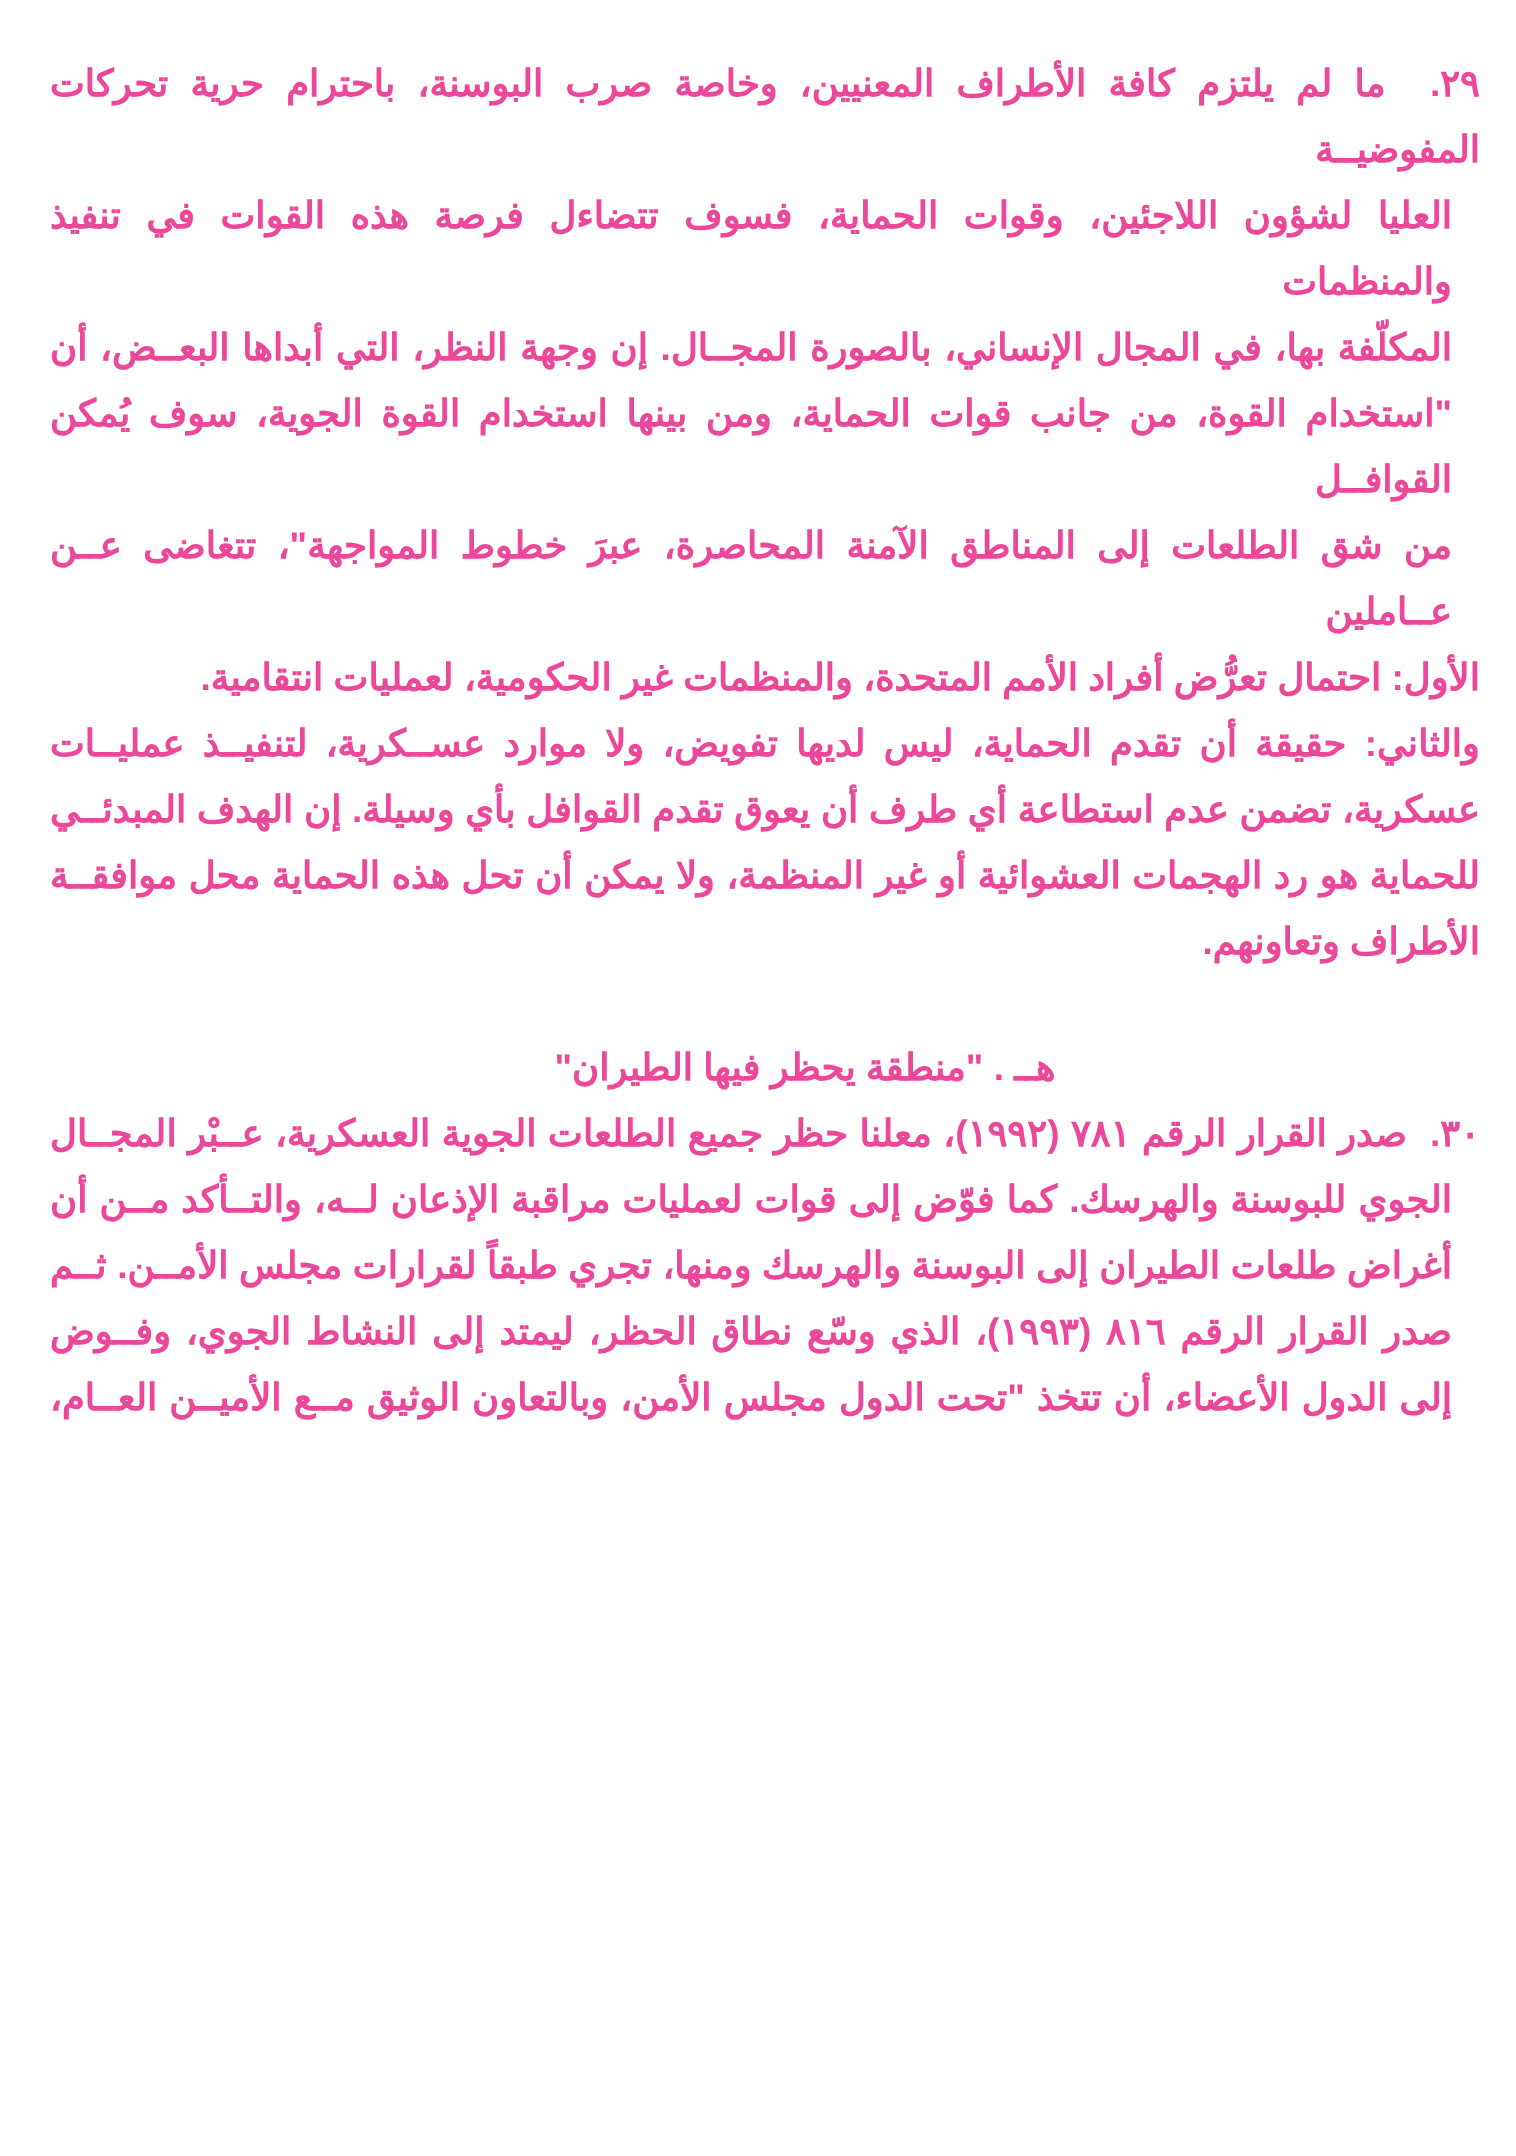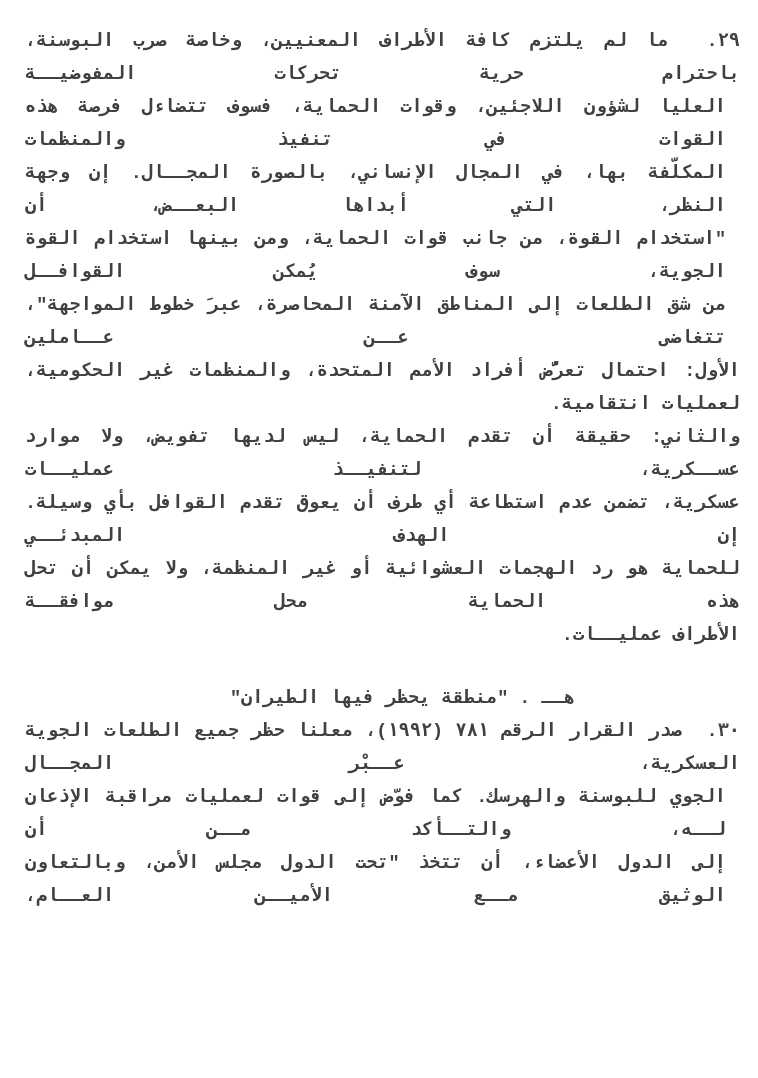--- a/index.html
+++ b/index.html
@@ -4,22 +4,22 @@
 <style>
   html, body { margin: 0; padding: 0; background: #e8e8e8; }
   .page {
     width: 758px;
     height: 1078px;
     margin: 0 auto;
     background: #ffffff;
     position: relative;
     overflow: hidden;
     direction: rtl;
-    color: #404040;
-    font-family: Liberation Mono, monospace;
+    color: #ec4899;
+    font-family: Liberation Sans, sans-serif;
   }
   .content {
     position: absolute;
     top: 0; right: 0; left: 0;
     padding: 25px 18px 0 25px;
   }
   .block {
     font-size: 18.5px;
     font-weight: 700;
     line-height: 33px;
@@ -55,27 +55,29 @@
       </div>
 
     <div class="block plain">
         <div class="line last">الأول: احتمال تعرُّض أفراد الأمم المتحدة، والمنظمات غير الحكومية، لعمليات انتقامية.</div>
       </div>
 
     <div class="block plain">
         <div class="line">والثاني: حقيقة أن تقدم الحماية، ليس لديها تفويض، ولا موارد عســكرية، لتنفيــذ عمليــات</div>
         <div class="line cont">عسكرية، تضمن عدم استطاعة أي طرف أن يعوق تقدم القوافل بأي وسيلة. إن الهدف المبدئــي</div>
         <div class="line cont">للحماية هو رد الهجمات العشوائية أو غير المنظمة، ولا يمكن أن تحل هذه الحماية محل موافقــة</div>
-        <div class="line cont last">الأطراف عمليــات.</div>
+        <div class="line cont last">الأطراف وتعاونهم.</div>
       </div>
 
     <div class="block heading">
         <div class="line last">هــ . "منطقة يحظر فيها الطيران"</div>
       </div>
 
     <div class="block hang">
         <div class="line">٣٠.&nbsp; صدر القرار الرقم ٧٨١ (١٩٩٢)، معلنا حظر جميع الطلعات الجوية العسكرية، عــبْر المجــال</div>
         <div class="line cont">الجوي للبوسنة والهرسك. كما فوّض إلى قوات لعمليات مراقبة الإذعان لــه، والتــأكد مــن أن</div>
+        <div class="line cont">أغراض طلعات الطيران إلى البوسنة والهرسك ومنها، تجري طبقاً لقرارات مجلس الأمــن. ثــم</div>
+        <div class="line cont">صدر القرار الرقم ٨١٦ (١٩٩٣)، الذي وسّع نطاق الحظر، ليمتد إلى النشاط الجوي، وفــوض</div>
         <div class="line cont">إلى الدول الأعضاء، أن تتخذ "تحت الدول مجلس الأمن، وبالتعاون الوثيق مــع الأميــن العــام،</div>
       </div>
 
   </div>
 </div>
 
 </body></html>

